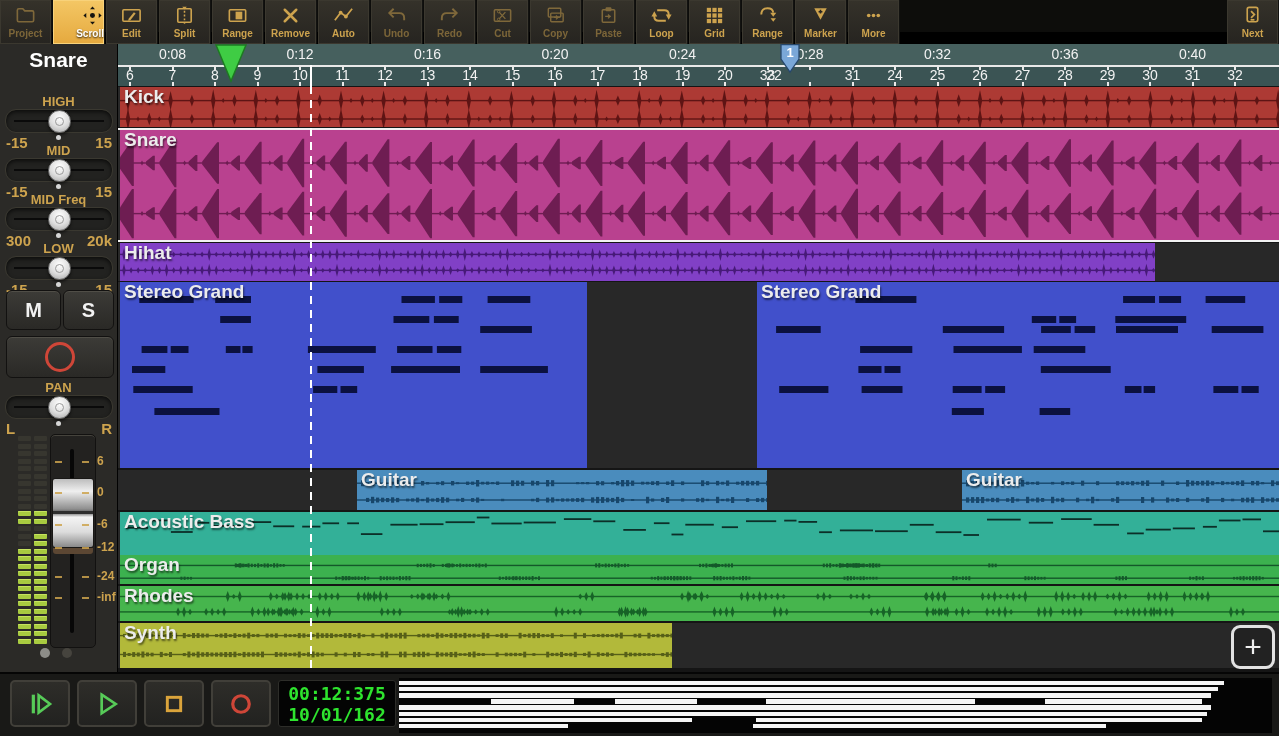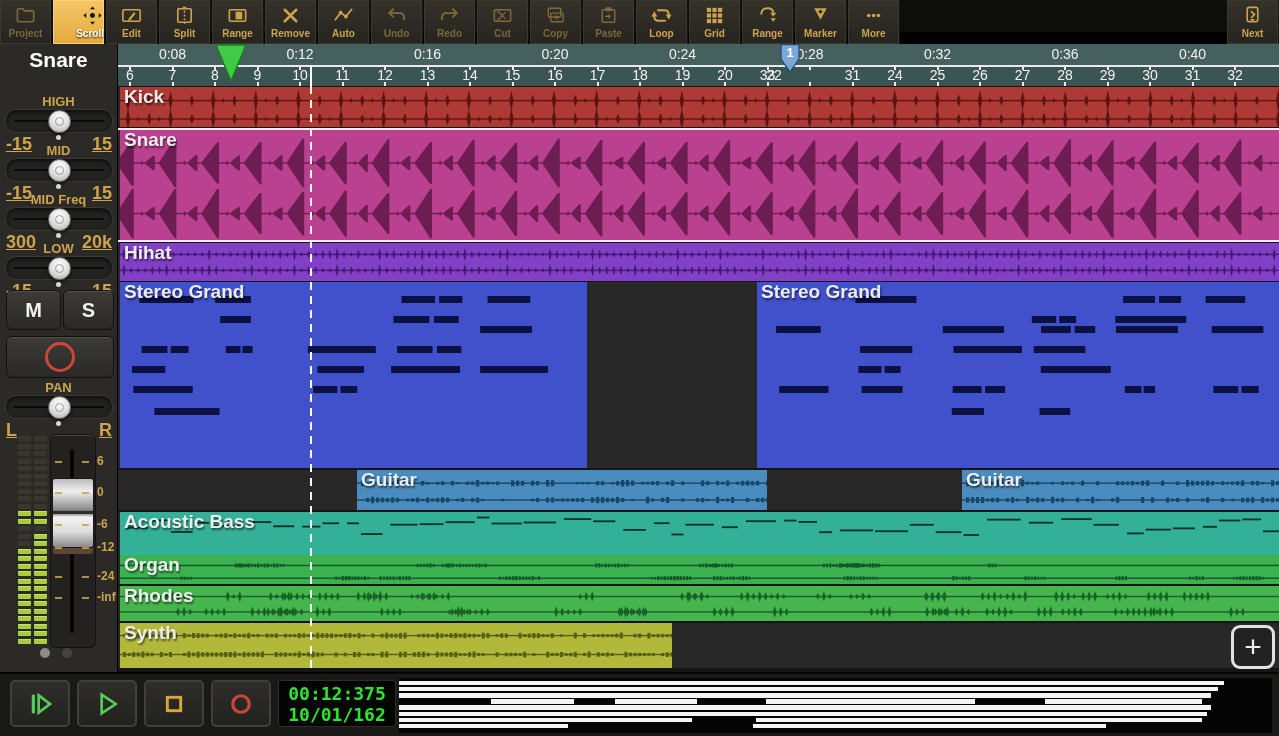--- a/index.html
+++ b/index.html
@@ -47,21 +47,21 @@
   #strack{position:absolute;left:0;top:4px;width:100%;text-align:center;font-size:21px;font-weight:bold;color:#ffffff;}
   .slabel{position:absolute;width:100%;text-align:center;font-size:13px;font-weight:bold;color:#cda34e;}
   .groove{position:absolute;left:5px;width:106px;height:22px;background:#222220;border:1px solid #3a3830;
           border-radius:11px;box-shadow:inset 0 2px 4px rgba(0,0,0,.65);cursor:pointer;}
   .gline{position:absolute;left:8px;right:8px;top:10px;height:2px;background:#0a0a0a;}
   .knob{position:absolute;top:0;width:21px;height:21px;border-radius:50%;border:1px solid #6e6e6e;
         background:radial-gradient(circle at 50% 32%,#ffffff,#dedede 52%,#a6a6a6);box-shadow:0 2px 3px rgba(0,0,0,.55);}
   .knob::after{content:"";position:absolute;left:6px;top:6px;width:7px;height:7px;border-radius:50%;border:1.5px solid #9a9a9a;}
   .detent{position:absolute;width:5px;height:5px;border-radius:50%;background:#d6d6d6;left:56px;}
   .minmax{position:absolute;left:6px;width:106px;display:flex;justify-content:space-between;
-          font-size:18px;font-weight:bold;color:#cda34e;text-decoration:underline;}
+          font-size:15px;font-weight:bold;color:#cda34e;}
   .sqbtn{position:absolute;height:38px;background:linear-gradient(#3c3b37,#2a2926);border:1px solid #121110;
          border-radius:6px;box-shadow:inset 0 1px 0 #504e47;color:#f2f2f2;font-size:20px;font-weight:bold;
          display:flex;align-items:center;justify-content:center;cursor:pointer;}
   .recring{width:24px;height:24px;border:3px solid #cf4638;border-radius:50%;}
   .seg{position:absolute;width:13px;height:5px;border-radius:1px;background:#37362f;}
   .seg.lit{background:#a8cb40;box-shadow:inset 0 1px 0 #c6e45e;}
   #faderpanel{position:absolute;left:50px;top:390px;width:44px;height:212px;background:#232220;
               border:1px solid #121110;border-radius:5px;box-shadow:inset 0 1px 0 #45433c;}
   #fslot{position:absolute;left:19px;top:14px;width:4px;height:184px;background:#070707;border-radius:2px;}
   .ftick{position:absolute;width:7px;height:2px;background:#cda34e;opacity:.85;}
@@ -905,21 +905,21 @@
             <polygon points="1108.0000000000002,81.1 1109.5000000000002,83.6 1108.0000000000002,86.1 1106.5000000000002,83.6"></polygon>
             <polygon points="1104.6000000000001,82.1 1119.6000000000001,62.48408934930339 1121.4,62.48408934930339 1121.4,104.7159106506966 1119.6000000000001,104.7159106506966 1104.6000000000001,85.1"></polygon>
             <polygon points="1133.6000000000001,82.1 1140.6000000000001,76.36141423243097 1142.4,76.36141423243097 1142.4,90.83858576756901 1140.6000000000001,90.83858576756901 1133.6000000000001,85.1"></polygon>
             <polygon points="1129.6000000000001,81.1 1131.1000000000001,83.6 1129.6000000000001,86.1 1128.1000000000001,83.6"></polygon>
             <polygon points="1150.6000000000001,81.1 1152.1000000000001,83.6 1150.6000000000001,86.1 1149.1000000000001,83.6"></polygon>
           </svg>
           <span class="lbl">Snare</span>
         </div>
       </div>
       <div class="trow" style="top: 157px; height: 38px;">
-        <div class="clip" style="left: 2px; width: 1159px; background: rgb(129, 64, 198);">
+        <div class="clip" style="left: 2px; width: 1029px; background: rgb(129, 64, 198); padding-left: 6px;">
           <svg width="1159" height="38" fill="#471a78" stroke="none">
             <rect x="0" y="10.700000000000001" width="1159" height="1.4"></rect>
             <polygon points="4,4.9 5.7,11.4 4,17.9 2.3,11.4"></polygon>
             <polygon points="11.1,9.304594470048324 12.799999999999999,11.4 11.1,13.495405529951677 9.4,11.4"></polygon>
             <polygon points="18.2,6.4160239126998935 19.9,11.4 18.2,16.383976087300105 16.5,11.4"></polygon>
             <polygon points="25.299999999999997,7.150184568809346 26.999999999999996,11.4 25.299999999999997,15.649815431190655 23.599999999999998,11.4"></polygon>
             <polygon points="32.4,8.220320760132745 34.1,11.4 32.4,14.579679239867255 30.7,11.4"></polygon>
             <polygon points="39.5,6.630090465163812 41.2,11.4 39.5,16.169909534836187 37.8,11.4"></polygon>
             <polygon points="46.6,4.9 48.300000000000004,11.4 46.6,17.9 44.9,11.4"></polygon>
             <polygon points="53.7,8.657127890828997 55.400000000000006,11.4 53.7,14.142872109171003 52,11.4"></polygon>

